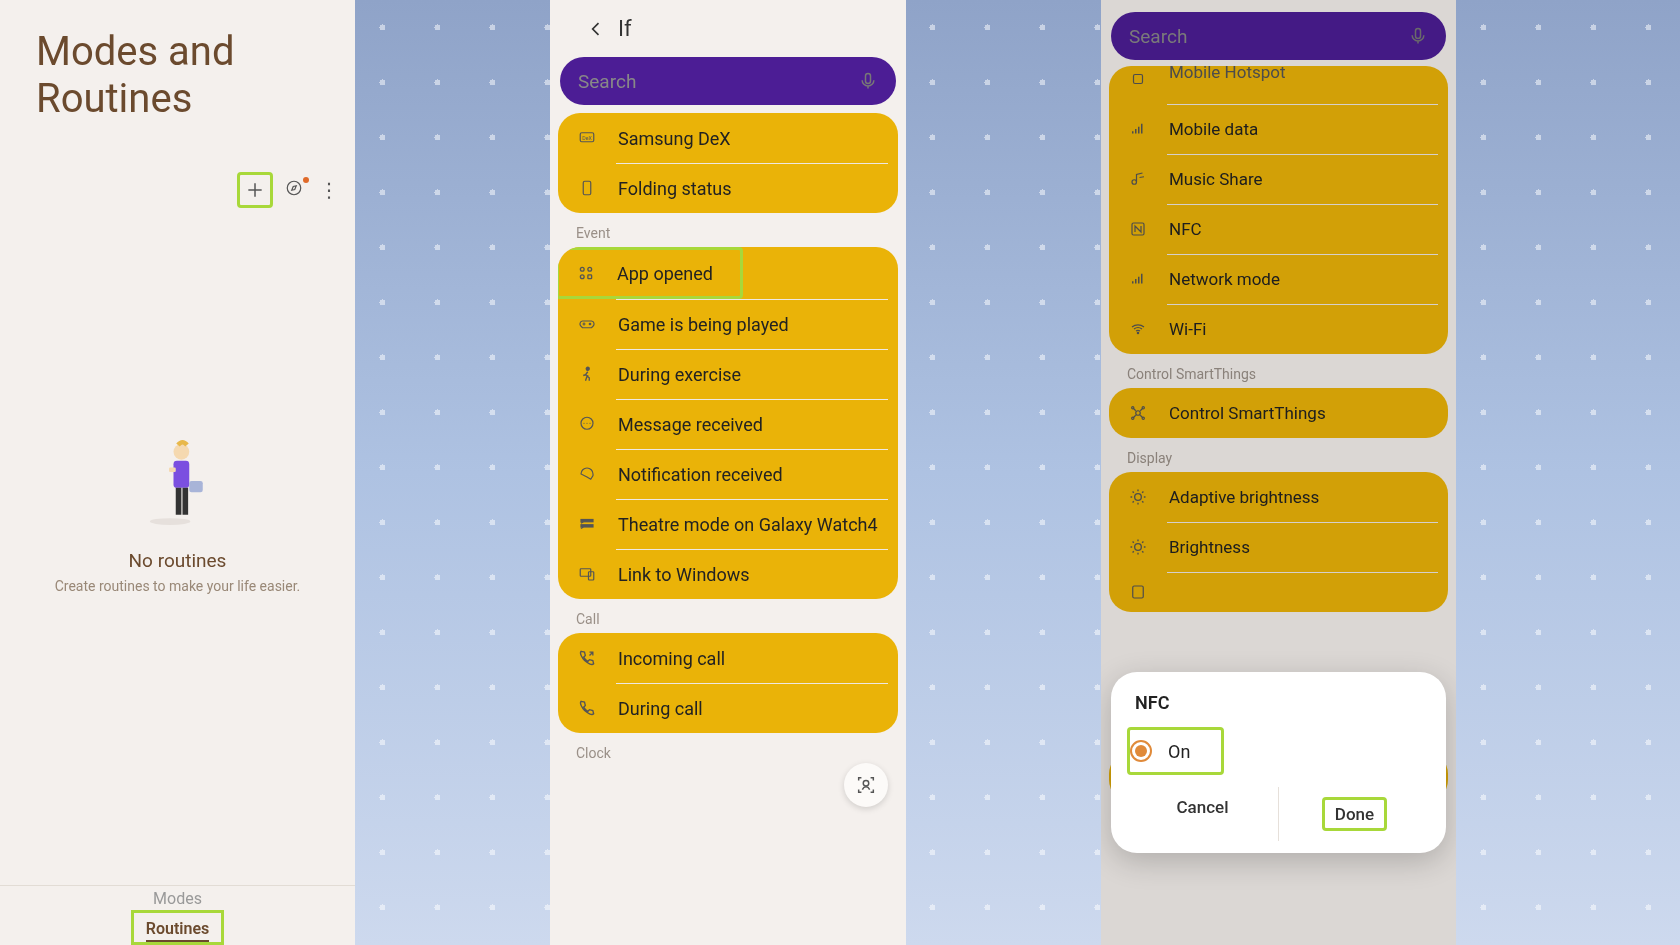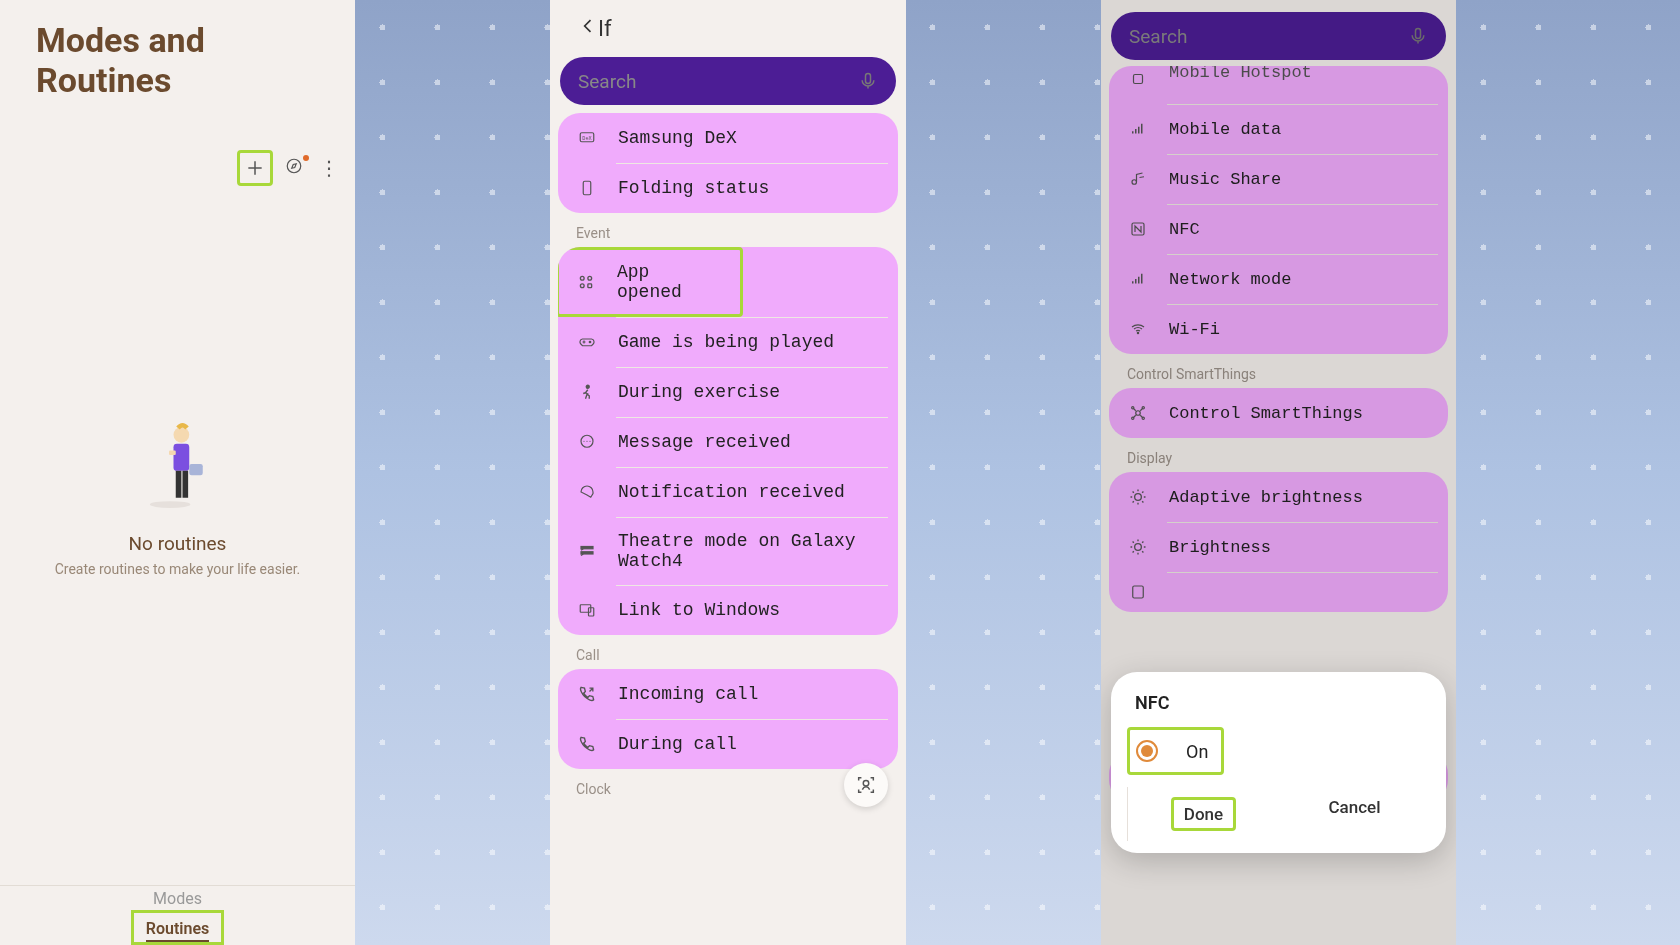--- a/index.html
+++ b/index.html
@@ -39,24 +39,24 @@
     position: absolute;
     top: 0;
     height: 945px;
     background: #f4f0ed;
     overflow: hidden;
   }
 
   
   .p1 { left: 0; width: 355px; display: flex; flex-direction: column; padding: 0 0 0 0; }
   .p1-title {
-    font-size: 34px;
-    font-weight: 700;
+    font-size: 40px;
+    font-weight: 400;
     color: #6b4a2e;
-    padding: 20px 20px 10px 36px;
+    padding: 28px 20px 10px 36px;
   }
   .p1-actions {
     display: flex;
     justify-content: flex-end;
     align-items: center;
     gap: 12px;
     padding: 40px 20px 10px 20px;
   }
   .hl-box {
     border: 3px solid #a8d83a;
@@ -82,42 +82,41 @@
     height: 60px;
     margin-top: auto;
     flex-direction: column;
   }
   .p1-tab { flex: 1; display: flex; align-items: center; justify-content: center; color: #999; font-size: 16px; }
   .p1-tab.active span { color: #6b4a2e; font-weight: 600; border-bottom: 2px solid #6b4a2e; padding-bottom: 2px; }
   .p1-tab-wrap.hl { border: 3px solid #a8d83a; border-radius: 0; padding: 6px 12px 4px 12px; text-align: center;}
 
   
   .p2 { left: 550px; width: 356px; display: flex; flex-direction: column; }
-  .p2-head { display: flex; align-items: flex-start; gap: 0; padding: 16px 28px; }
+  .p2-head { display: flex; align-items: center; gap: 12px; padding: 16px 36px; }
   .p2-back { font-size: 22px; color: #333; }
   .p2-head-title { font-size: 22px; color: #333; }
   .searchbar {
     margin: 0 10px 8px 10px;
     background: #4c1d95;
     border-radius: 26px;
     height: 48px;
     display: flex;
     align-items: center;
     padding: 0 18px;
     color: #888;
     font-size: 19px;
   }
   .searchbar .mic { margin-left: auto; color: #777; }
   .list-container { flex:1; overflow:hidden; padding: 0 8px; }
   .card {
-    background: #f0abfc;
+    background: #eab308;
     border-radius: 22px;
     overflow: hidden;
     margin-bottom: 0;
-    font-family: Liberation Mono, monospace;
   }
   .row {
     display: flex;
     align-items: center;
     padding: 14px 18px;
     gap: 20px;
     position: relative;
   }
   .row + .row::before {
     content: "";
@@ -161,21 +160,21 @@
     left: 10px;
     right: 10px;
     bottom: 92px;
     background: #fff;
     border-radius: 26px;
     padding: 20px 16px 12px 16px;
     box-shadow: 0 8px 30px rgba(0,0,0,0.2);
     z-index: 10;
   }
   .dialog-title { font-size: 18px; font-weight: 600; color: #222; padding: 0 8px 14px 8px; }
-  .radio-row { display: flex; align-items: center; gap: 28px; padding: 10px 6px; }
+  .radio-row { display: flex; align-items: center; gap: 16px; padding: 10px 0; }
   .radio-row.hl { border: 3px solid #a8d83a; border-radius: 4px; width: 32%; }
   .radio {
     width: 22px; height: 22px; border-radius: 50%;
     border: 2px solid #bbb;
     display: flex; align-items: center; justify-content: center;
   }
   .radio.on { border-color: #e08a3a; }
   .radio.on::after { content:""; width: 12px; height: 12px; border-radius:50%; background:#e08a3a; }
   .radio-lbl { font-size: 18px; color: #222; }
   .dialog-actions { display: flex; margin-top: 12px; }
@@ -514,21 +513,21 @@
 
   <div class="p3-scrim"></div>
 
   <div class="dialog">
     <div class="dialog-title">NFC</div>
     <div class="radio-row hl">
       <div class="radio on"></div>
       <div class="radio-lbl">On</div>
     </div>
     <div class="dialog-actions">
+      <div class="dialog-btn">
+        <span>Cancel</span>
+      </div>
       <div class="dialog-btn sep hl-wrap">
         <span>Done</span>
       </div>
-      <div class="dialog-btn">
-        <span>Cancel</span>
-      </div>
     </div>
   </div>
 </div>
 
 </body></html>

